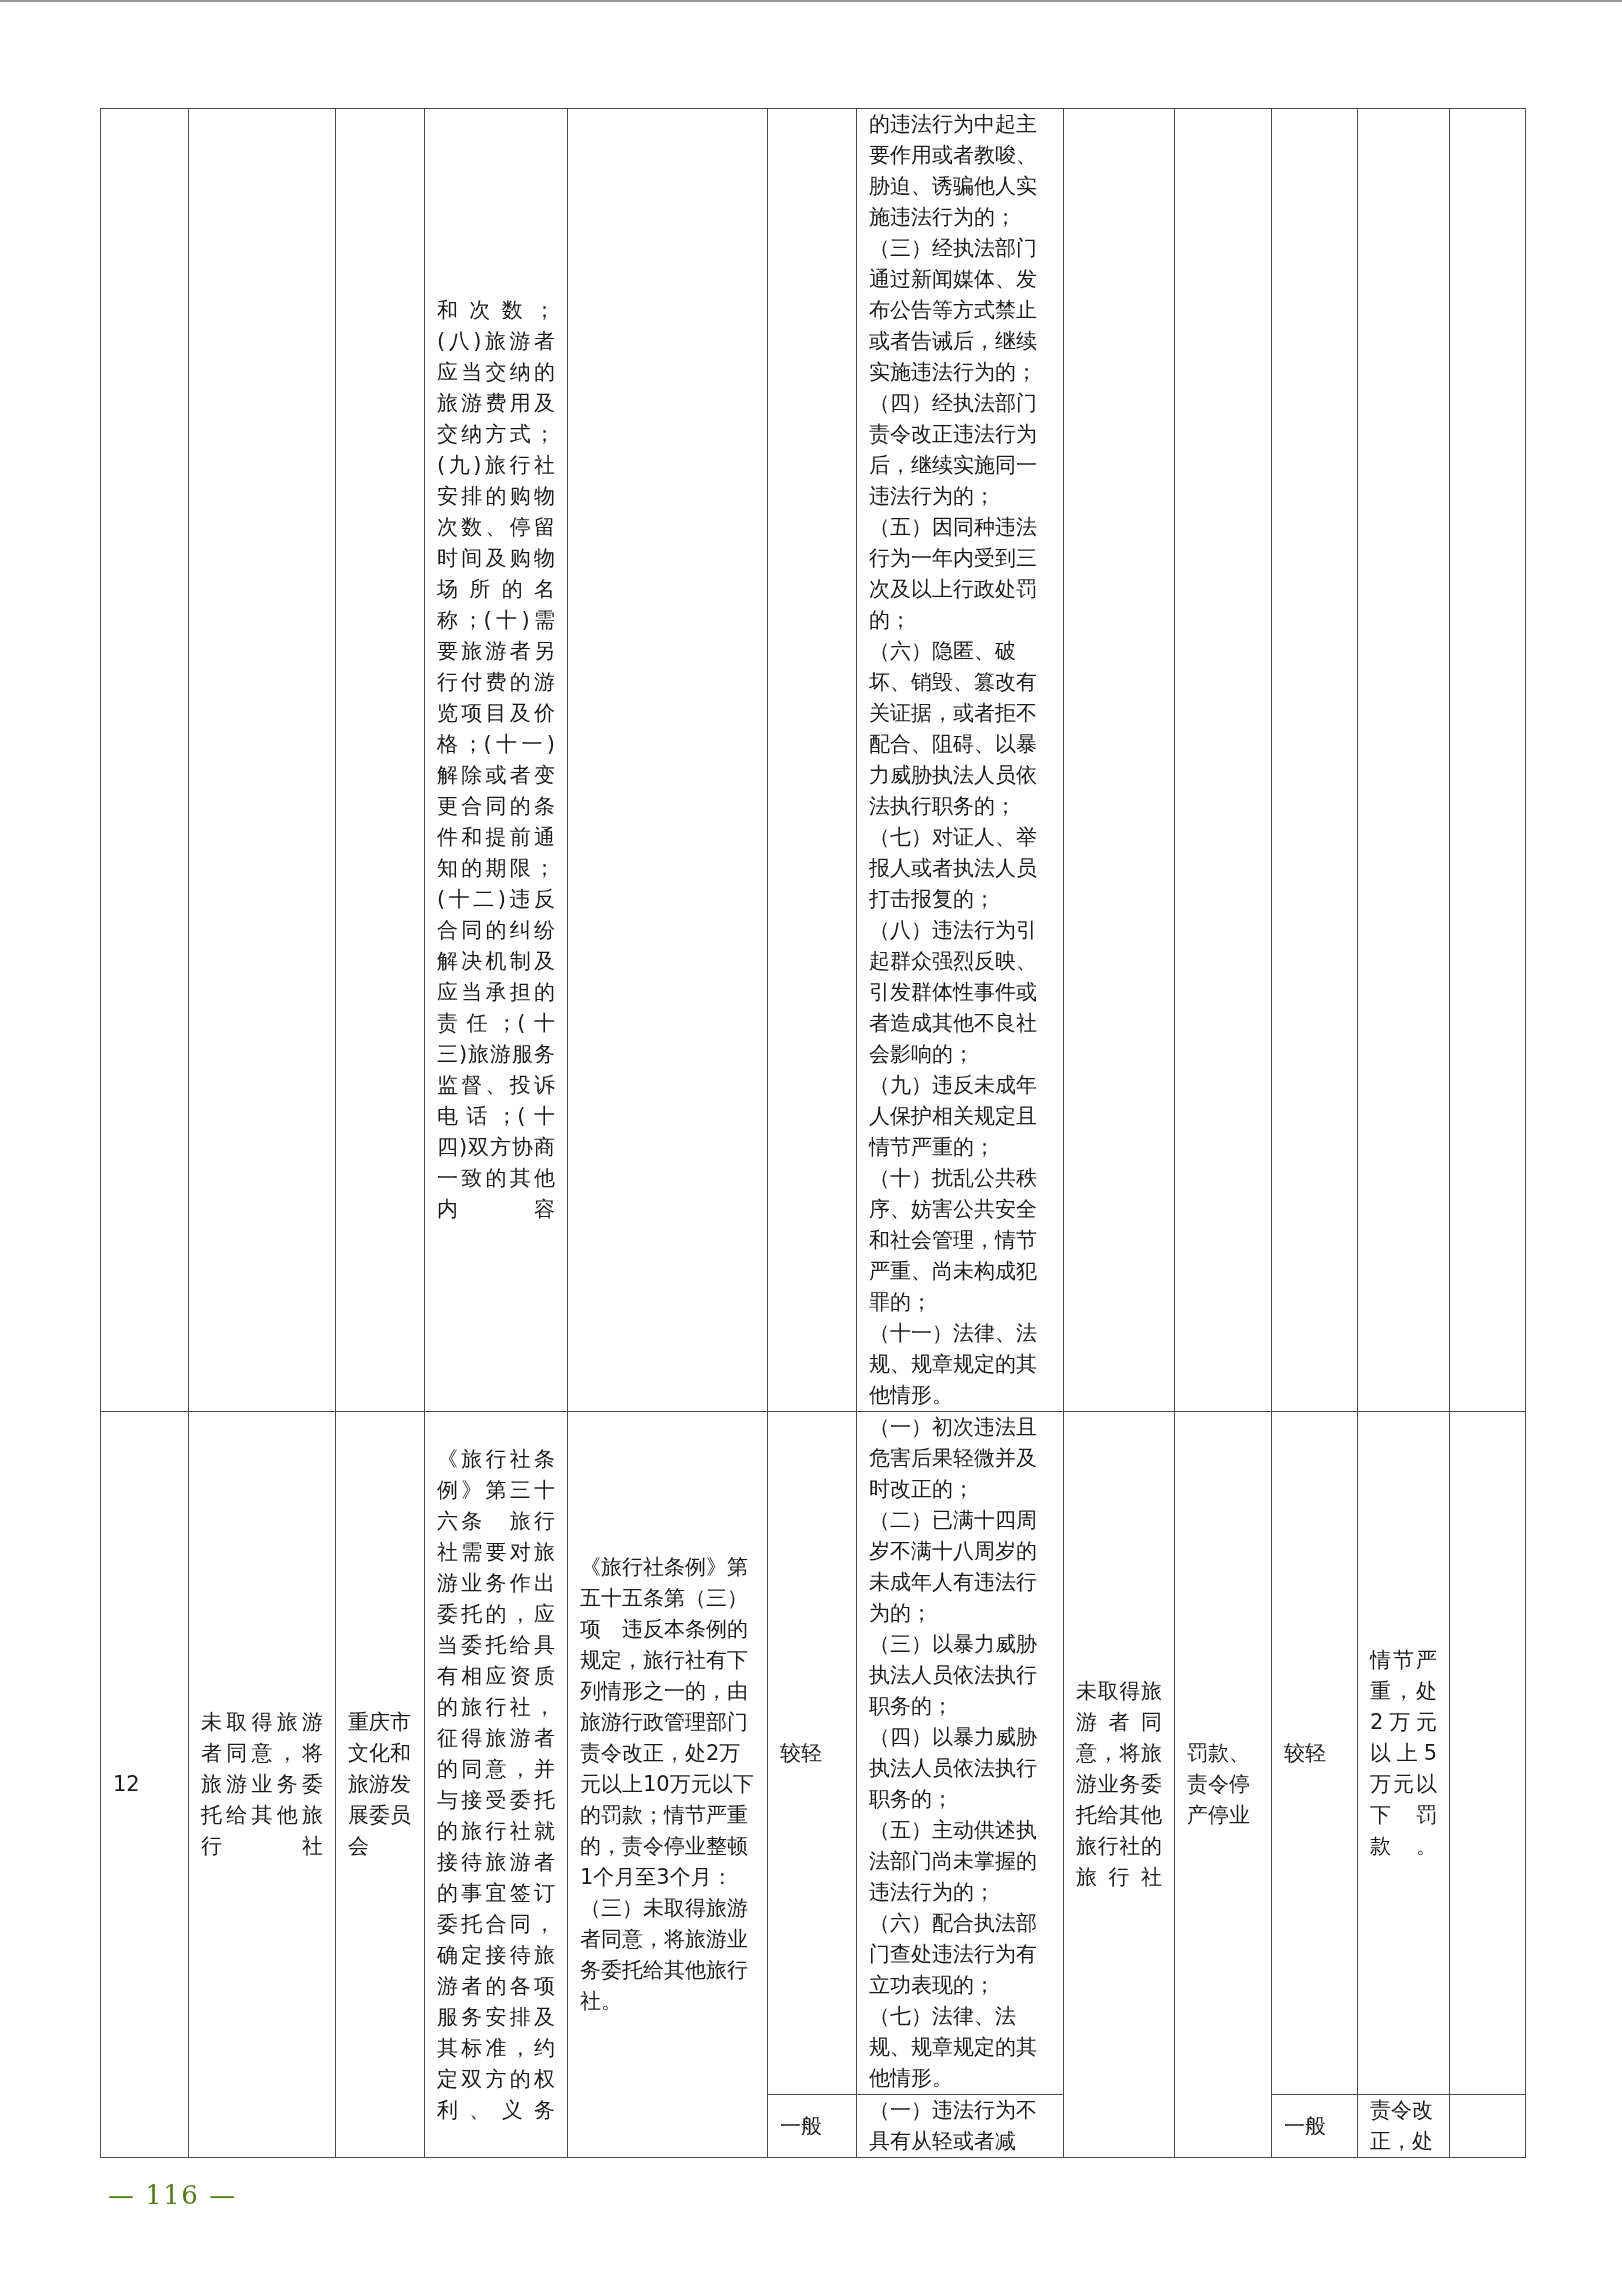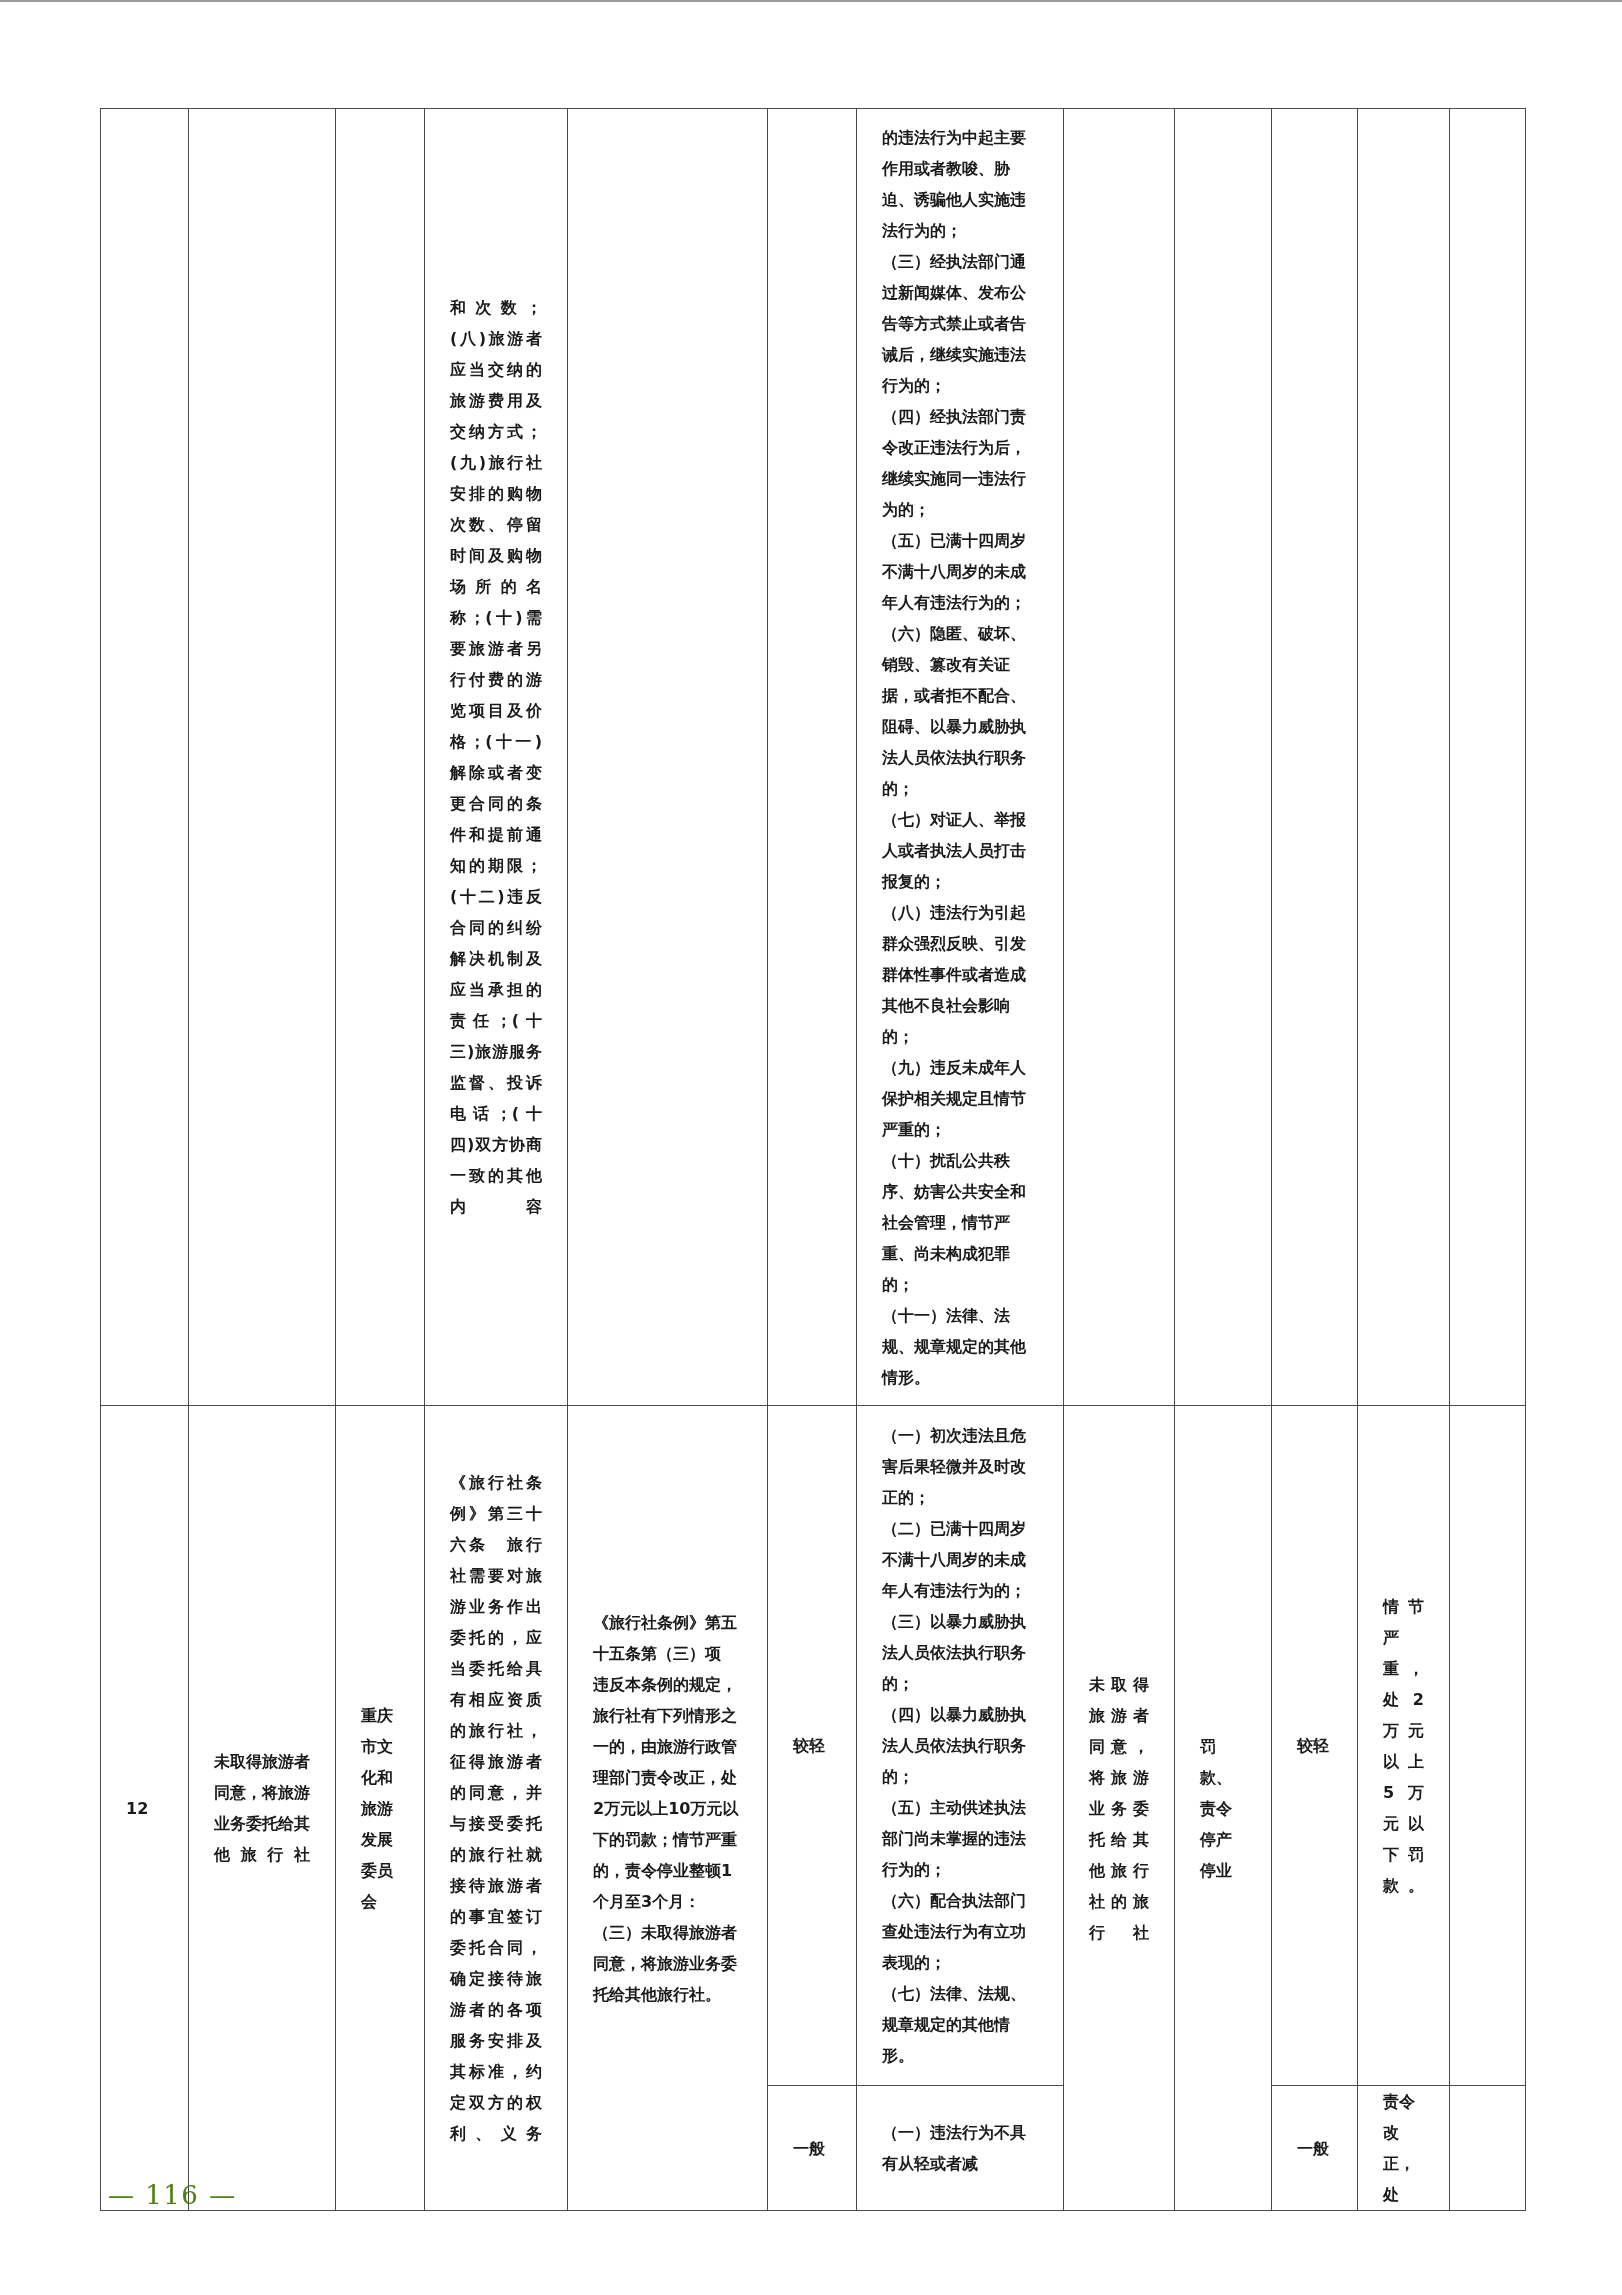--- a/index.html
+++ b/index.html
@@ -1,21 +1,21 @@
 <!DOCTYPE html>
 <html style="font-size:12.3px"><head>
 <meta charset="utf-8">
 <style>
   html, body { margin:0; padding:0; background:#ffffff; }
   body { width:1623px; height:2295px; position:relative; overflow:hidden;
          font-family:"DejaVu Sans", "Liberation Sans", sans-serif; color:#1a1a1a; }
   .topline { position:absolute; left:0; top:0; width:1623px; height:1.5px; background:#9a9a9a; }
   table.grid { position:absolute; left:100px; top:108px; border-collapse:collapse; table-layout:fixed; }
-  table.grid td { border:1.5px solid #4a4a4a; padding:0 25px; font-size:16px; line-height:31px;
-                  vertical-align:middle; word-break:break-all;font-weight:bold; }
+  table.grid td { border:1.5px solid #4a4a4a; padding:0 12px; font-size:21px; line-height:31px;
+                  vertical-align:middle; word-break:break-all; }
   td.top { vertical-align:top; padding-top:1.5px; }
   .justify { text-align:justify; text-align-last:justify;margin-left:15px; }
   .para { display:block; }
   .page-number { position:absolute; left:108px; top:2180px; font-family:"DejaVu Serif","Liberation Serif",serif;
                  font-size:26px; color:#4d7c0f; letter-spacing:1.5px; }
 </style>
 </head>
 <body>
 
 <div class="topline"></div>
@@ -41,21 +41,21 @@
     <td></td>
     <td></td>
     <td></td>
     <td class="top justify">和次数；(八)旅游者应当交纳的旅游费用及交纳方式；(九)旅行社安排的购物次数、停留时间及购物场所的名称；(十)需要旅游者另行付费的游览项目及价格；(十一)解除或者变更合同的条件和提前通知的期限；(十二)违反合同的纠纷解决机制及应当承担的责任；(十三)旅游服务监督、投诉电话；(十四)双方协商一致的其他内容</td>
     <td></td>
     <td></td>
     <td class="top">
       <span class="para">的违法行为中起主要作用或者教唆、胁迫、诱骗他人实施违法行为的；</span>
       <span class="para">（三）经执法部门通过新闻媒体、发布公告等方式禁止或者告诫后，继续实施违法行为的；</span>
       <span class="para">（四）经执法部门责令改正违法行为后，继续实施同一违法行为的；</span>
-      <span class="para">（五）已满十四周岁不满十八周岁的未成年人有违法行为的；</span>
+      <span class="para">（五）因同种违法行为一年内受到三次及以上行政处罚的；</span>
       <span class="para">（六）隐匿、破坏、销毁、篡改有关证据，或者拒不配合、阻碍、以暴力威胁执法人员依法执行职务的；</span>
       <span class="para">（七）对证人、举报人或者执法人员打击报复的；</span>
       <span class="para">（八）违法行为引起群众强烈反映、引发群体性事件或者造成其他不良社会影响的；</span>
       <span class="para">（九）违反未成年人保护相关规定且情节严重的；</span>
       <span class="para">（十）扰乱公共秩序、妨害公共安全和社会管理，情节严重、尚未构成犯罪的；</span>
       <span class="para">（十一）法律、法规、规章规定的其他情形。</span>
     </td>
     <td></td>
     <td></td>
     <td></td>

